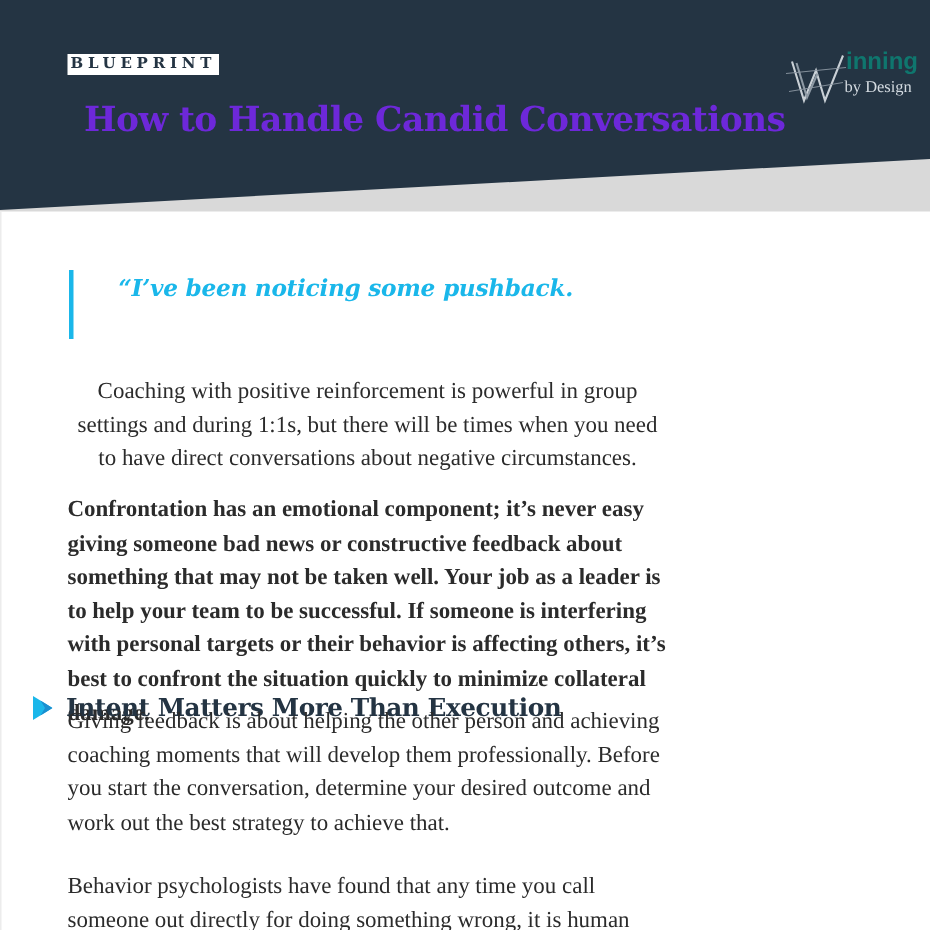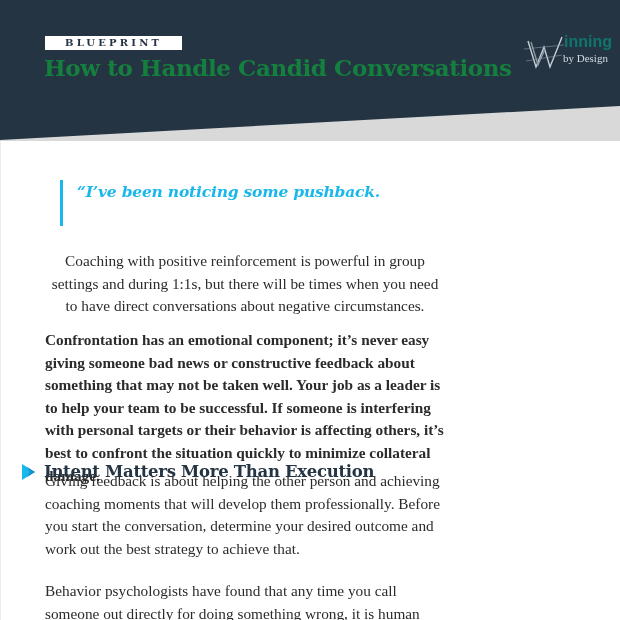--- a/index.html
+++ b/index.html
@@ -16,42 +16,42 @@
     position: absolute; left: 0; top: 0; width: 620px; height: 141px;
     background: #243443;
     clip-path: polygon(0 0, 620px 0, 620px 106px, 0 140px);
   }
   .page-edge {
     position: absolute; left: 0; top: 141px; width: 1px; height: 479px;
     background: #ececec;
   }
   .badge {
     position: absolute; left: 45px; top: 36px; height: 14px;
-    padding: 0 20px; background: #ffffff; color: #243443;
+    padding: 0 2px; background: #ffffff; color: #243443;
     font-family: "DejaVu Serif", serif; font-weight: bold;
     font-size: 10px; letter-spacing: 3.2px; line-height: 14px;
   }
   .title {
-    position: absolute; left: 44px; top: 52px; margin: 0;
-    color: #15803d; font-family: "DejaVu Serif", serif; font-weight: bold;
+    position: absolute; left: 44px; top: 52px; margin: 12px;
+    color: #6d28d9; font-family: "DejaVu Serif", serif; font-weight: bold;
     font-size: 23px; line-height: 32px; letter-spacing: -0.4px; white-space: nowrap;
   }
   .logo { position: absolute; left: 520px; top: 33px; width: 95px; height: 40px; }
   .logo-mark { position: absolute; left: 2px; top: 2px; }
   .logo-word {
     position: absolute; left: 44px; top: 0px; color: #0f766e;
     font-family: "Liberation Sans", sans-serif; font-weight: bold; font-size: 16px; line-height: 18px;
   }
   .logo-sub {
     position: absolute; left: 43px; top: 18px; color: #d4dbe1;
     font-family: Liberation Serif, serif; font-size: 11px; line-height: 14px;
   }
   .quote {
-    position: absolute; left: 60px; top: 180px; height: 46px;
-    border-left: 3px solid #1ab7ea; padding-left: 14px;
+    position: absolute; left: 46px; top: 180px; height: 46px;
+    border-left: 3px solid #1ab7ea; padding-left: 30px;
   }
   .quote p {
     margin: 0; color: #1ab7ea; font-family: "DejaVu Serif", serif;
     font-style: italic; font-weight: bold; font-size: 15.5px; line-height: 24px;
     white-space: nowrap; letter-spacing: -0.2px;
   }
   .body-text {
     position: absolute; left: 45px; width: 400px; margin: 0;
     color: #2b2b2b; font-family: "Liberation Serif", serif;
     font-size: 15.3px; line-height: 22.6px;

